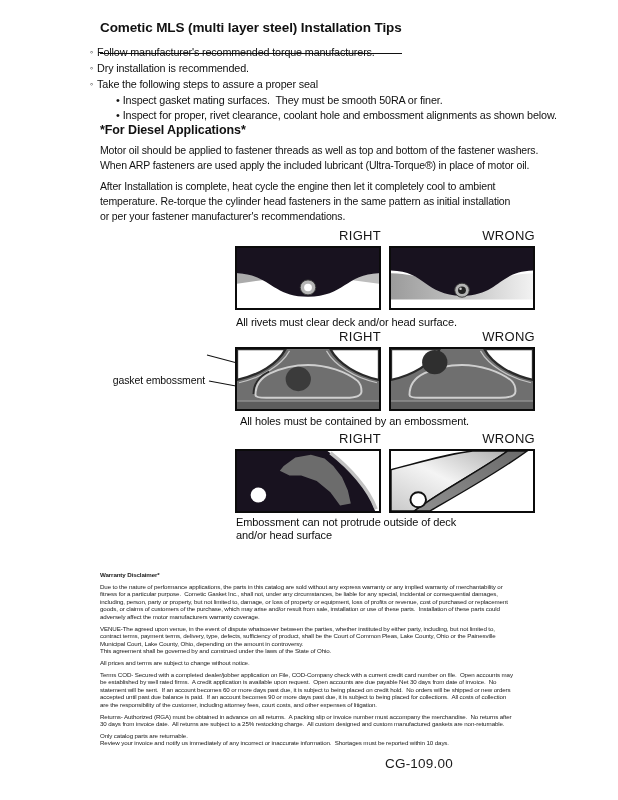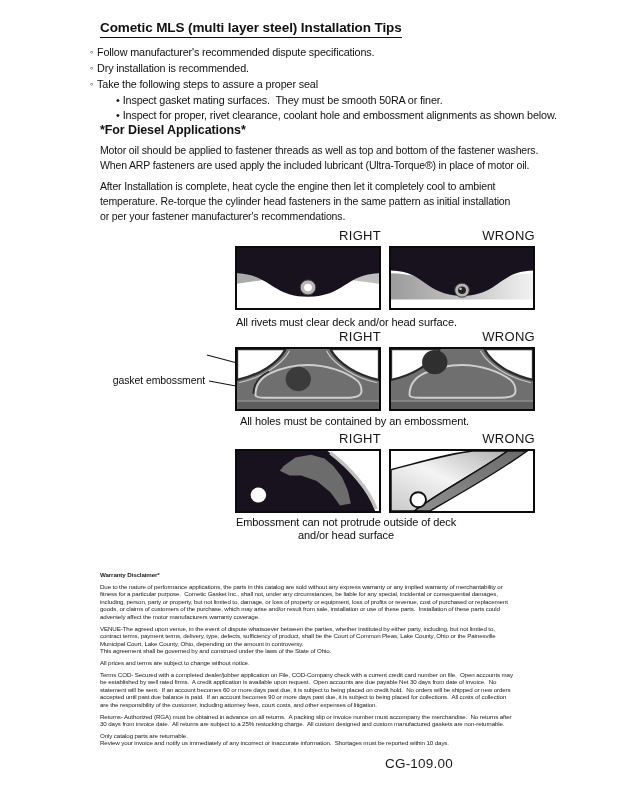--- a/index.html
+++ b/index.html
@@ -5,21 +5,21 @@
   html,body{margin:0;padding:0;background:#fff;}
   .page{
     position:relative;width:618px;height:800px;background:#ffffff;overflow:hidden;
     font-family:"Liberation Sans",sans-serif;color:#111;
   }
   .pre{white-space:pre-wrap;}
   
   .title{
     position:absolute;left:100px;top:20px;margin:0;
     font-size:13.5px;font-weight:bold;letter-spacing:-0.1px;
-    border-bottom:1.5px solid #111;padding-bottom:2px;display:inline-block;
+    border-bottom:1.5px solid #111;padding-bottom:18px;display:inline-block;
   }
   
   .bullets{position:absolute;left:90px;top:45px;width:505px;font-size:10.8px;letter-spacing:-0.15px;line-height:15px;}
   .b{display:flex;align-items:baseline;}
   .b .m{font-size:9px;margin-right:4px;position:relative;top:-1px;}
   .b.sub{margin-left:26px;}
   .b.sub .m{font-size:11px;margin-right:3px;top:0;}
   
   .diesel{position:absolute;left:100px;top:115px;width:515px;font-size:10.5px;letter-spacing:-0.15px;line-height:15px;}
   .diesel h2{font-size:12.5px;font-weight:bold;margin:8px 0 5px 0;letter-spacing:-0.1px;}
@@ -41,21 +41,21 @@
 </head>
 <body>
 
 <div class="page">
 
   <h1 class="title">Cometic MLS (multi layer steel) Installation Tips</h1>
 
   <div class="bullets">
     <div class="b">
       <span class="m">◦</span>
-      <span class="pre">Follow manufacturer's recommended dispute specifications.</span>
+      <span class="pre">Follow manufacturer's recommended torque manufacturers.</span>
     </div>
     <div class="b">
       <span class="m">◦</span>
       <span class="pre">Dry installation is recommended.</span>
     </div>
     <div class="b">
       <span class="m">◦</span>
       <span class="pre">Take the following steps to assure a proper seal</span>
     </div>
     <div class="b sub">
@@ -171,21 +171,21 @@
           <stop offset="0" stop-color="#8f8f8f"></stop>
           <stop offset="1" stop-color="#6b6b6b"></stop>
         </linearGradient>
       </defs>
       <rect width="146" height="64" fill="#ffffff"></rect>
       <path d="M0,20 C36,10 64,2 84,0 H120 C90,22 52,42 24,64 H0 Z" fill="url(#g2)" stroke="#111" stroke-width="1.5"></path>
       <path d="M120,0 H140 C108,24 70,46 40,64 H24 C52,42 90,22 120,0 Z" fill="url(#g3)" stroke="#111" stroke-width="1.5"></path>
       <circle cx="28" cy="52" r="8" fill="#ffffff" stroke="#111" stroke-width="2"></circle>
     </svg>
   </div>
-  <div class="caption pre" style="left:236px;top:516px;line-height:13px;text-align:center;">Embossment can not protrude outside of deck
+  <div class="caption pre" style="left:236px;top:516px;line-height:13px;">Embossment can not protrude outside of deck
 and/or head surface</div>
 
   <div class="warranty">
     <p class="wtitle">Warranty Disclaimer*</p>
     <p class="pre">Due to the nature of performance applications, the parts in this catalog are sold without any express warranty or any implied warranty of merchantability or
 fitness for a particular purpose.  Cometic Gasket Inc., shall not, under any circumstances, be liable for any special, incidental or consequential damages,
 including, person, party or property, but not limited to, damage, or loss of property or equipment, loss of profits or revenue, cost of purchased or replacement
 goods, or claims of customers of the purchase, which may arise and/or result from sale, installation or use of these parts.  Installation of these parts could
 adversely affect the motor manufacturers warranty coverage.</p>
     <p class="pre">VENUE-The agreed upon venue, in the event of dispute whatsoever between the parties, whether instituted by either party, including, but not limited to,

